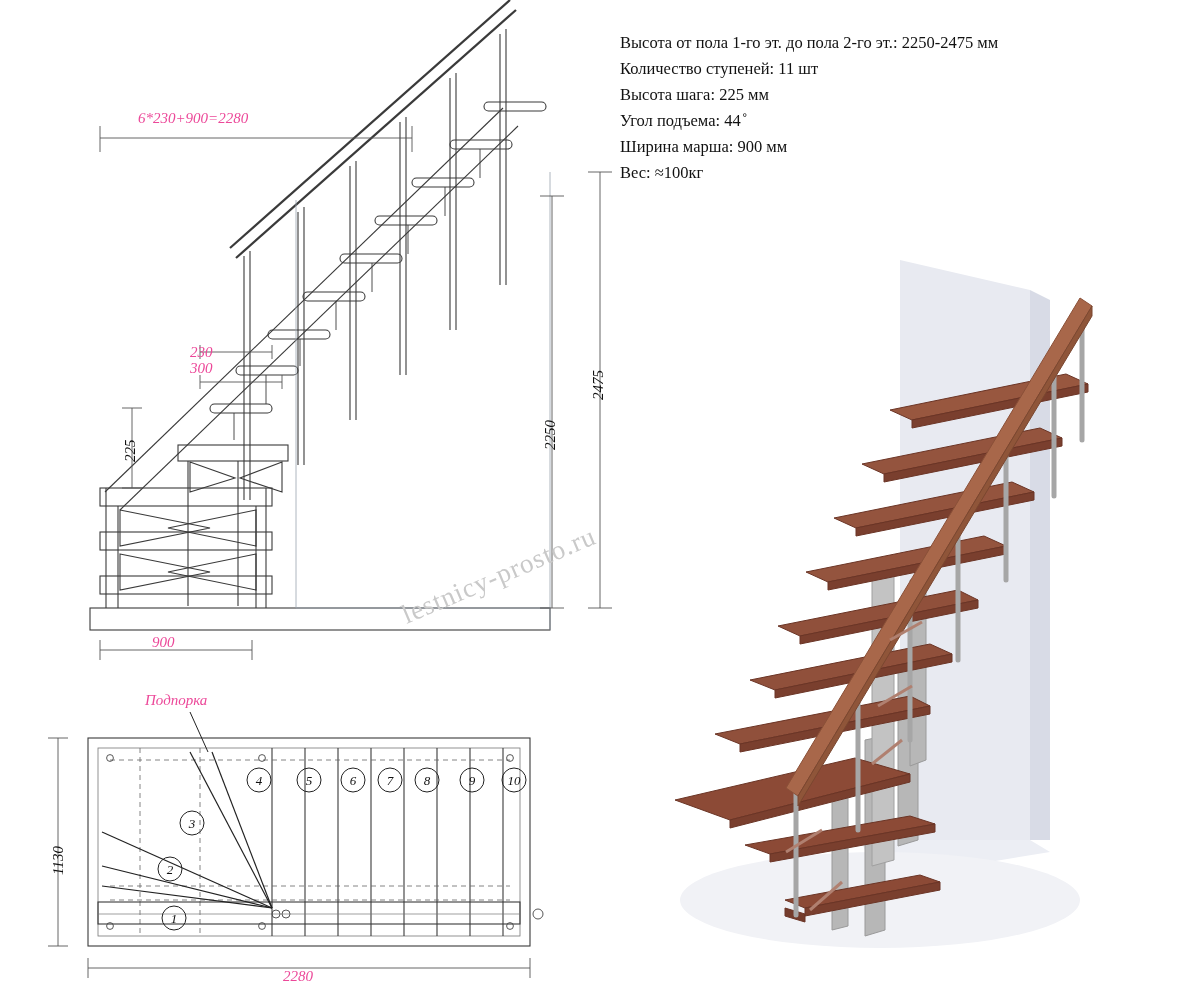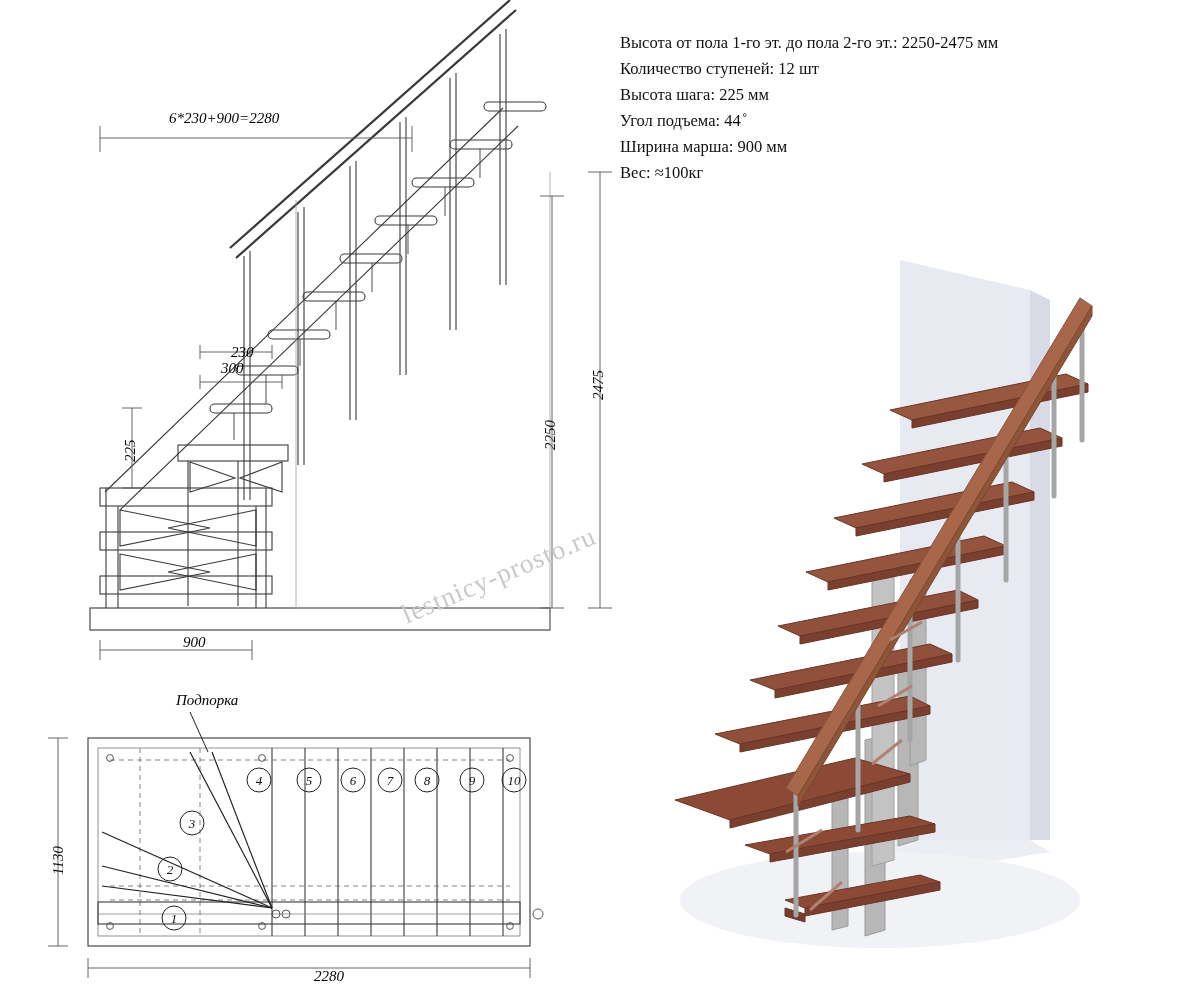--- a/index.html
+++ b/index.html
@@ -40,43 +40,42 @@
     white-space:nowrap;
     pointer-events:none;
     font-weight:400;
   }
 
   .lbl{
     position:absolute;
     font-family:"Liberation Serif", serif;
     font-style:italic;
     font-size:15px;
-    color:#000000;
+    color:#ec4899;
     white-space:nowrap;
-    margin-left:31px;
   }
   .lblv{
     position:absolute;
     font-family:"Liberation Serif", serif;
     font-style:italic;
     font-size:15px;
     color:#111;
     white-space:nowrap;
     transform:rotate(-90deg);
     transform-origin:left top;
   }
 </style>
 </head>
 <body>
 
 <div class="root">
 
   <div class="spec">
     <div>Высота от пола 1-го эт. до пола 2-го эт.: 2250-2475 мм</div>
-    <div>Количество ступеней: 12 шт</div>
+    <div>Количество ступеней: 11 шт</div>
     <div>Высота шага: 225 мм</div>
     <div>Угол подъема: 44 ̊</div>
     <div>Ширина марша: 900 мм</div>
     <div>Вес: ≈100кг</div>
   </div>
 
   <div class="elev">
     <svg width="560" height="680" viewBox="0 0 560 680">
       <g stroke="#3a3a3a" fill="none" stroke-width="1.1">
 
@@ -178,21 +177,21 @@
           <line x1="222" y1="375" x2="222" y2="389"></line>
 
           <line x1="40" y1="650" x2="192" y2="650"></line>
           <line x1="40" y1="640" x2="40" y2="660"></line>
           <line x1="192" y1="640" x2="192" y2="660"></line>
         </g>
       </g>
     </svg>
 
     <div class="lbl" style="left:78px;top:110px;">6*230+900=2280</div>
-    <div class="lbl" style="left:140px;top:344px;">230</div>
+    <div class="lbl" style="left:130px;top:344px;">230</div>
     <div class="lbl" style="left:130px;top:360px;">300</div>
     <div class="lblv" style="left:62px;top:462px;">225</div>
     <div class="lblv" style="left:482px;top:450px;">2250</div>
     <div class="lblv" style="left:530px;top:400px;">2475</div>
     <div class="lbl" style="left:92px;top:634px;font-family:Liberation Serif, serif;">900</div>
   </div>
 
   <div class="plan">
     <svg width="570" height="300" viewBox="0 0 570 300">
       <g stroke="#3a3a3a" fill="none" stroke-width="1.1">

